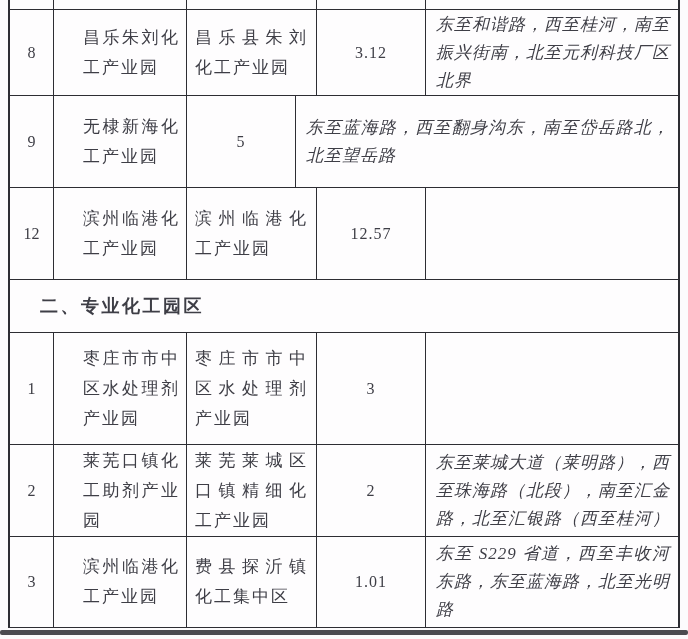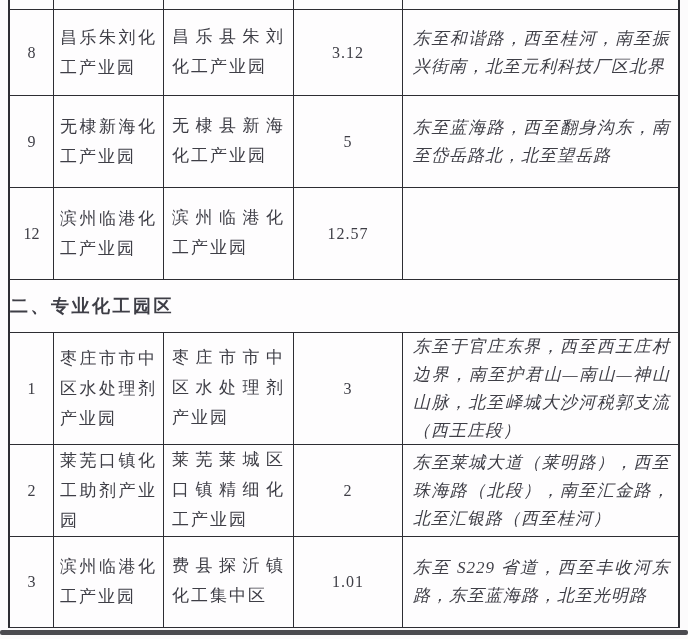--- a/index.html
+++ b/index.html
@@ -21,22 +21,22 @@
     left: 8px;
     top: 0;
     width: 672px;
     border-left: 2px solid #2d2d33;
     border-right: 2px solid #2d2d33;
     background: #fefdfe;
   }
   .row { display: flex; width: 100%; border-bottom: 1.6px solid #2d2d33; }
   .cell { border-right: 1.4px solid #2d2d33; display: flex; align-items: center; justify-content: center; overflow: hidden; }
   .c-no    { width: 44px;  font-size: 16px; }
-  .c-short { width: 110px; padding: 2px 6px; }
-  .c-full  { width: 130px; padding: 2px 8px; font-family: Liberation Mono, monospace; }
+  .c-short { width: 110px; padding: 2px 6px; margin-left: 23px; }
+  .c-full  { width: 130px; padding: 2px 8px; }
   .c-area  { width: 109px; font-size: 16px; letter-spacing: 1px; }
   .c-bound { flex: 1; border-right: none; padding: 3px 8px 3px 10px; }
   .name-text {
     font-size: 17px;
     line-height: 30px;
     letter-spacing: 2px;
     text-align: justify;
     width: 100%;
   }
   .bound-text {
@@ -50,20 +50,21 @@
   .r-partial { height: 10px; }
   .r-partial .cell { height: 100%; }
   .r8  { height: 86px; }
   .r9  { height: 92px; }
   .r10 { height: 92px; }
   .r-sec { height: 53px; }
   .sec-cell {
     width: 100%;
     display: flex;
     align-items: center;
+    padding-left: 30px;
     font-size: 18px;
     font-weight: 600;
     letter-spacing: 2.5px;
   }
   .s2r1 { height: 112px; }
   .s2r2 { height: 92px; }
   .s2r3 { height: 91px; }
   .bottom-bar {
     position: absolute;
     left: 0;
@@ -100,23 +101,20 @@
       <div class="cell c-bound">
           <div class="bound-text">东至和谐路，西至桂河，南至振兴街南，北至元利科技厂区北界</div>
         </div>
     </div>
 
     <div class="row r9">
       <div class="cell c-no">9</div>
       <div class="cell c-short">
           <div class="name-text">无棣新海化工产业园</div>
         </div>
-      <div class="cell c-full">
-          <div class="name-text">无棣县新海化工产业园</div>
-        </div>
       <div class="cell c-area">5</div>
       <div class="cell c-bound">
           <div class="bound-text">东至蓝海路，西至翻身沟东，南至岱岳路北，北至望岳路</div>
         </div>
     </div>
 
     <div class="row r10">
       <div class="cell c-no">12</div>
       <div class="cell c-short">
           <div class="name-text">滨州临港化工产业园</div>
@@ -133,23 +131,20 @@
 
     <div class="row s2r1">
       <div class="cell c-no">1</div>
       <div class="cell c-short">
           <div class="name-text">枣庄市市中区水处理剂产业园</div>
         </div>
       <div class="cell c-full">
           <div class="name-text">枣庄市市中区水处理剂产业园</div>
         </div>
       <div class="cell c-area">3</div>
-      <div class="cell c-bound">
-          <div class="bound-text">东至于官庄东界，西至西王庄村边界，南至护君山—南山—神山山脉，北至峄城大沙河税郭支流（西王庄段）</div>
-        </div>
     </div>
 
     <div class="row s2r2">
       <div class="cell c-no">2</div>
       <div class="cell c-short">
           <div class="name-text">莱芜口镇化工助剂产业园</div>
         </div>
       <div class="cell c-full">
           <div class="name-text">莱芜莱城区口镇精细化工产业园</div>
         </div>

